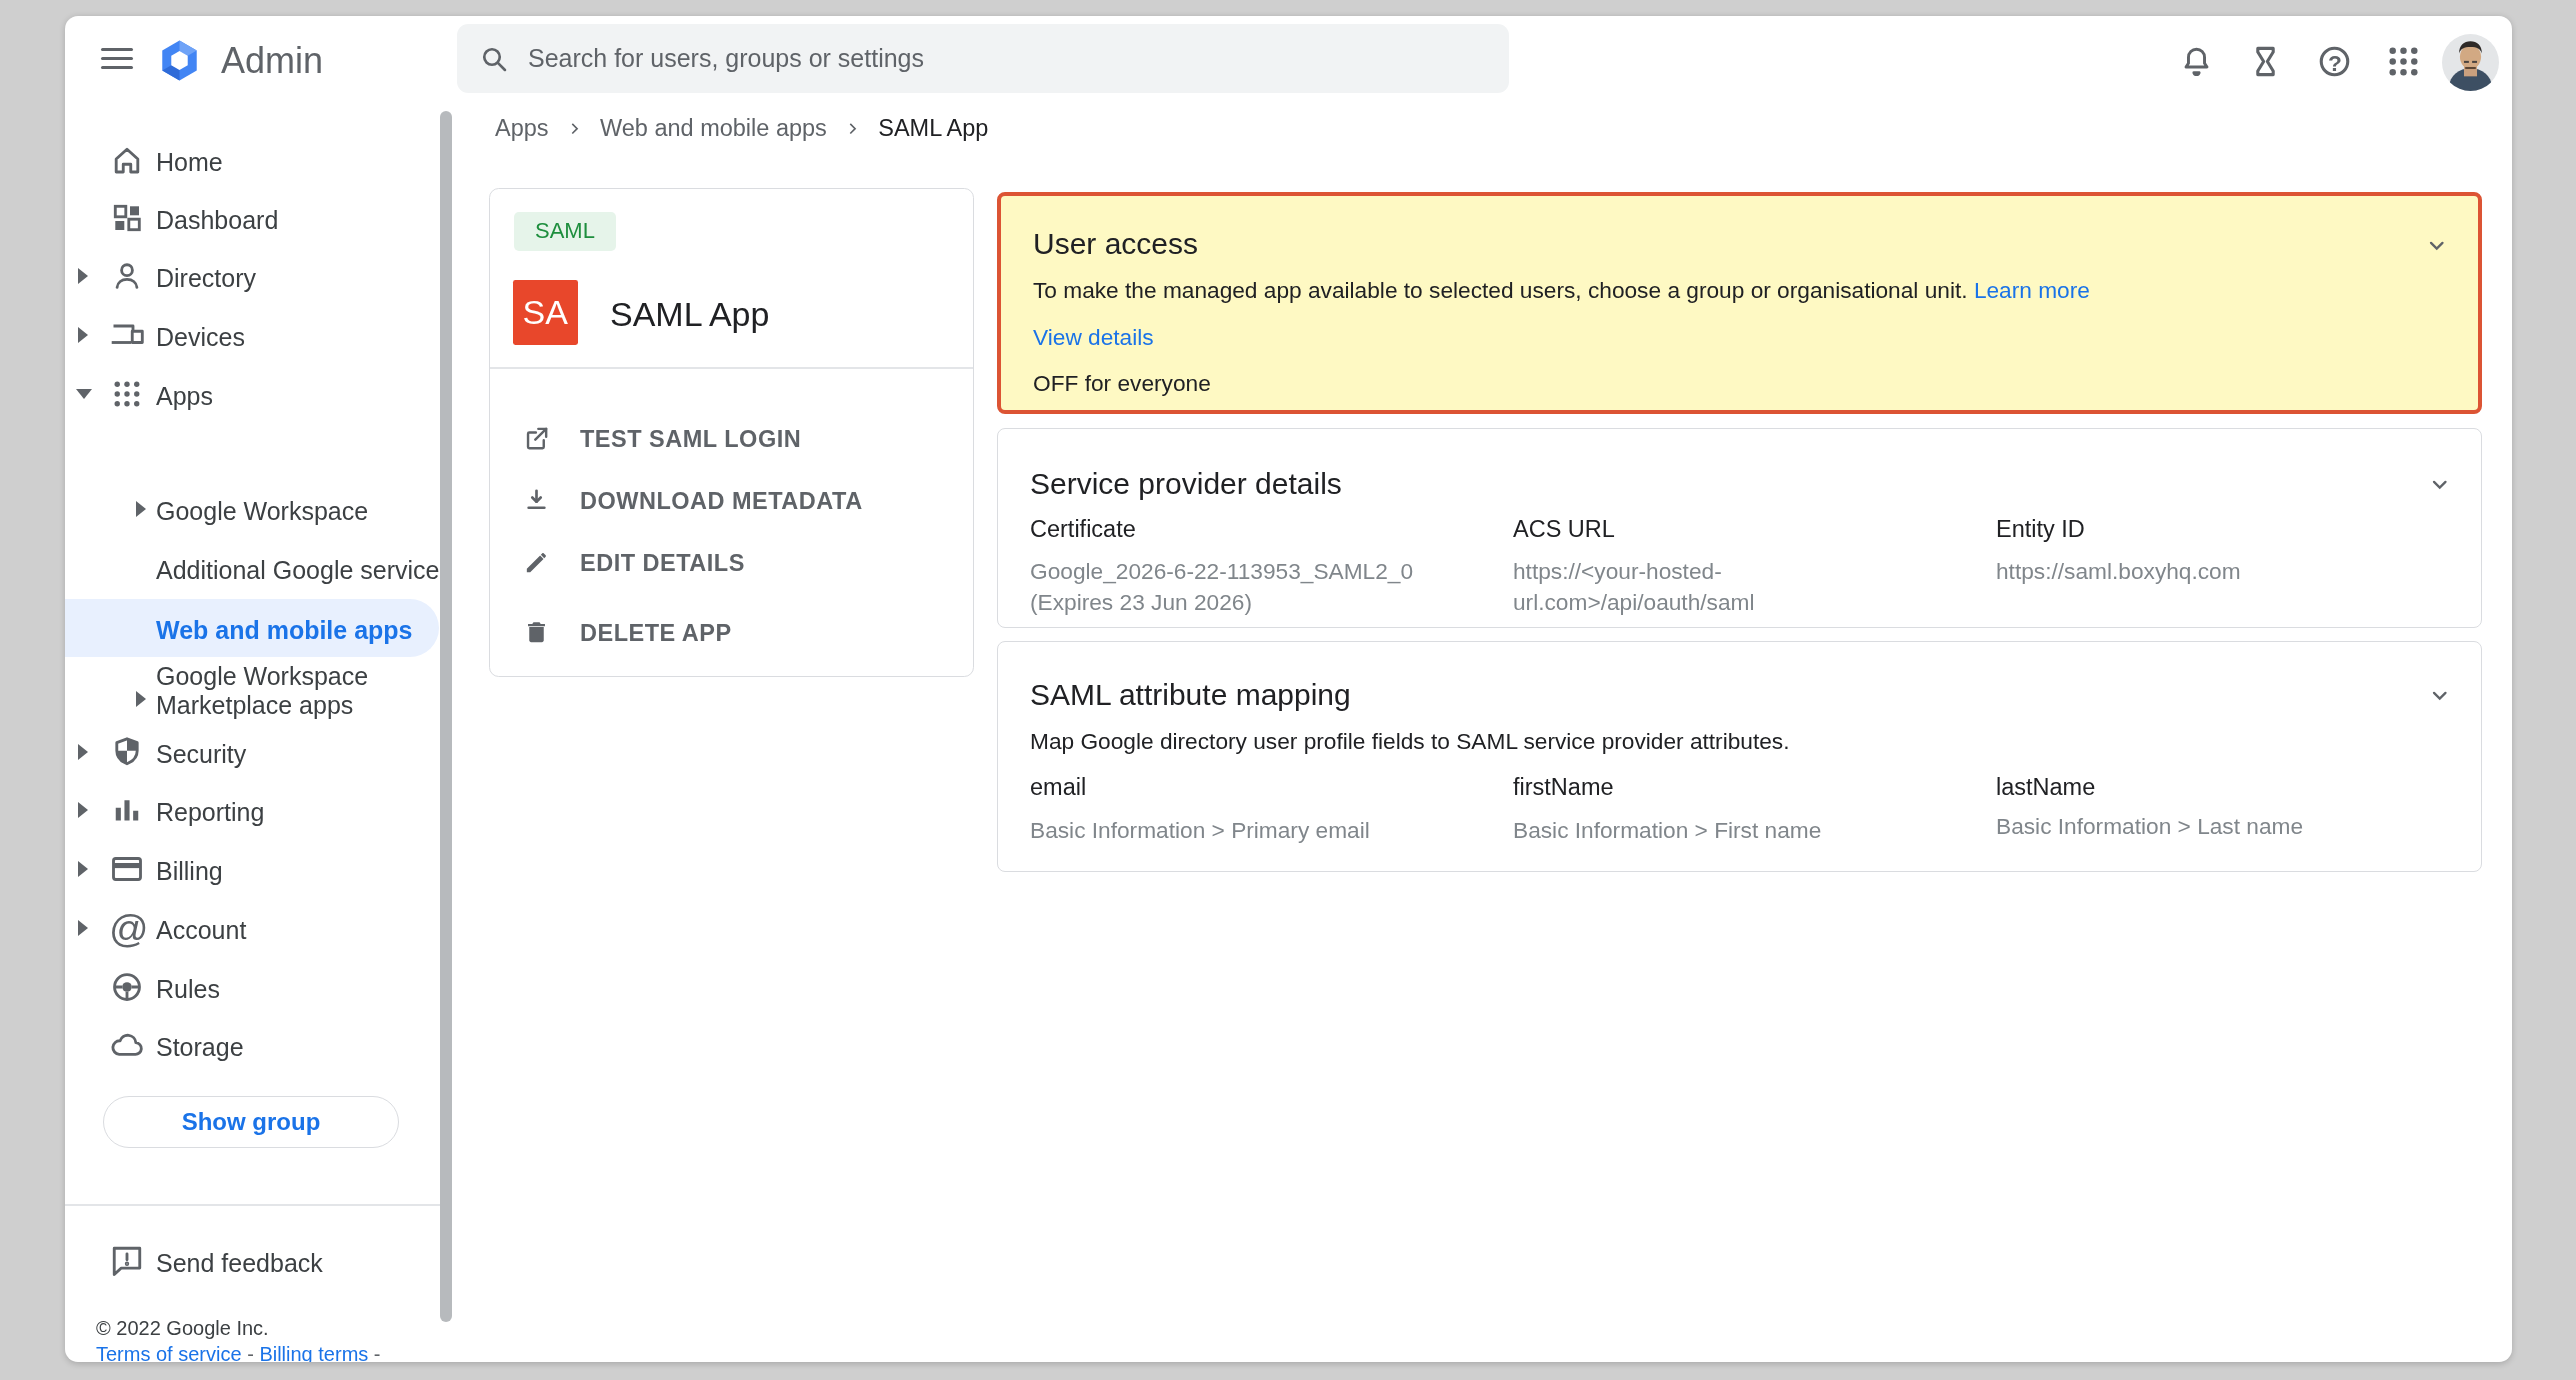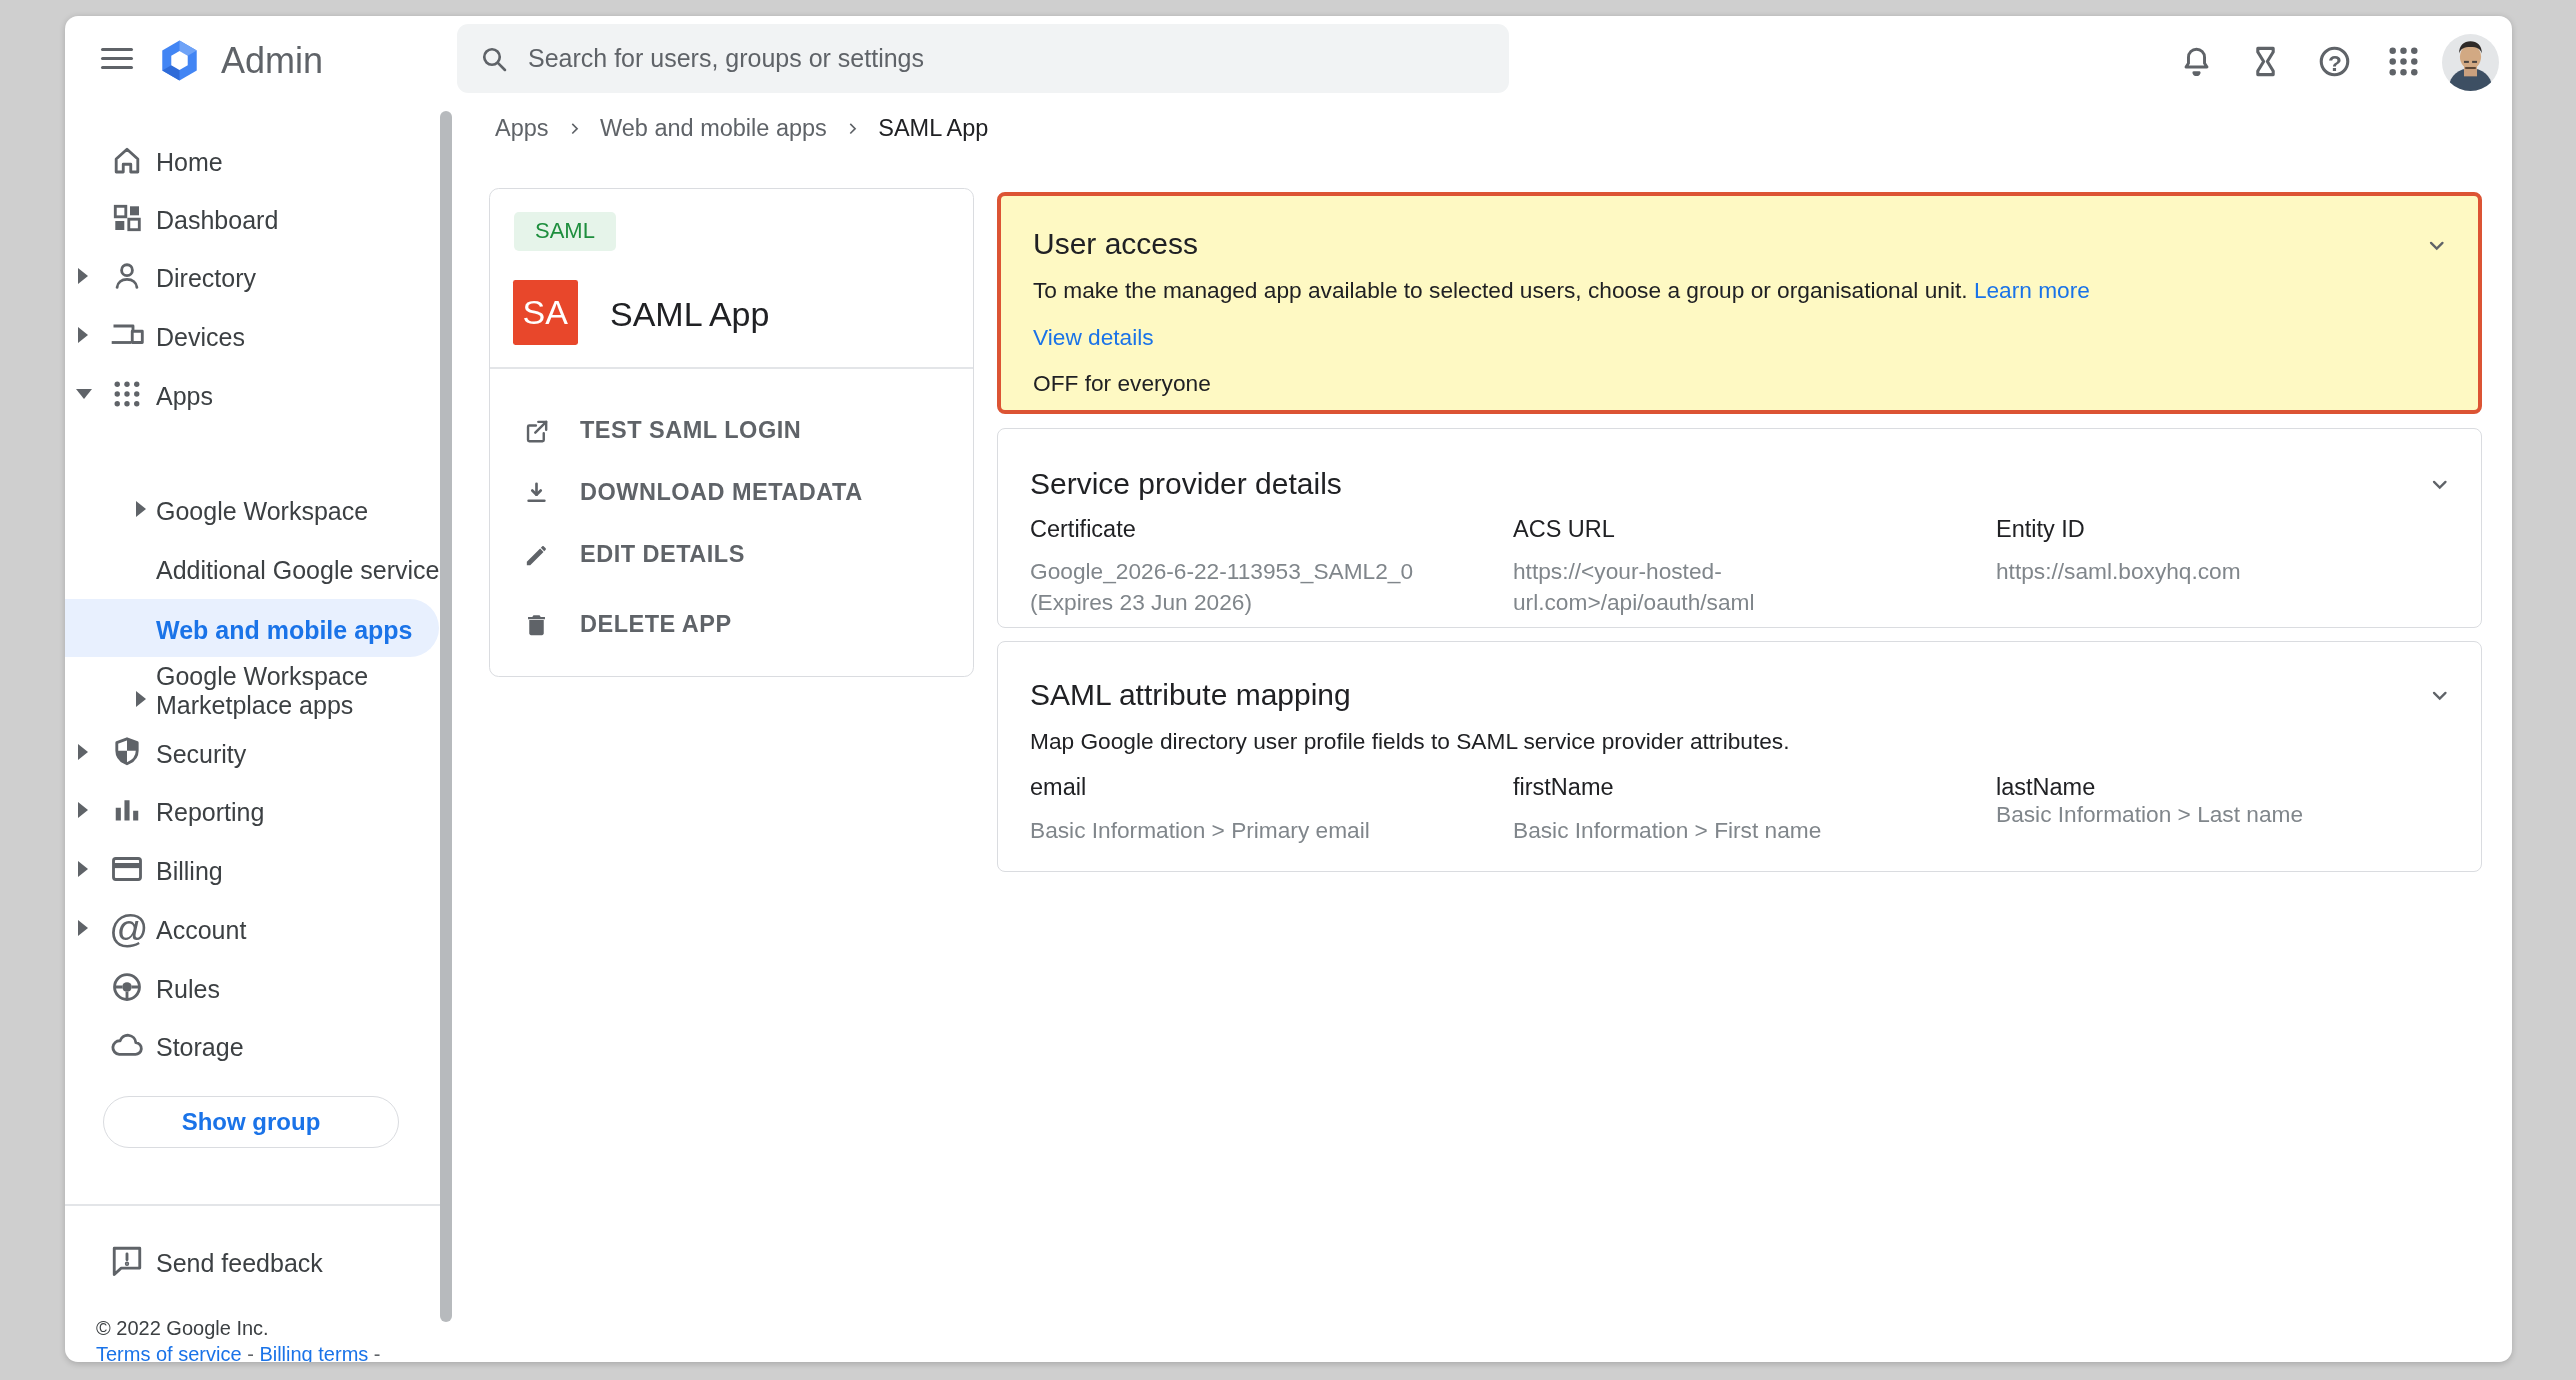--- a/index.html
+++ b/index.html
@@ -20,21 +20,21 @@
   .search{position:absolute;left:392px;top:8px;width:1052px;height:69px;background:#f1f3f4;border-radius:11.3px;display:flex;align-items:center}
   .search input{border:none;outline:none;background:transparent;font-size:25px;color:#3c4043;font-family:inherit;width:890px}
   .search input::placeholder{color:#5f6368}
   
   .tri-r{width:0;height:0;border-top:8px solid transparent;border-bottom:8px solid transparent;border-left:10.5px solid #5f6368}
   .tri-d{width:0;height:0;border-left:8px solid transparent;border-right:8px solid transparent;border-top:10.5px solid #5f6368}
   .pill{position:absolute;left:0;top:583px;width:374px;height:58px;background:#e8f0fe;border-radius:0 29px 29px 0}
   .card{position:absolute;background:#fff;border:1.6px solid #dadce0;border-radius:9.7px}
   .chip{position:absolute;left:24px;top:22.7px;height:39px;padding:8px 21px;background:#e6f4ea;border-radius:4.9px;color:#1e8e3e;font-size:22px;display:flex;align-items:center}
   .sq{position:absolute;left:22.7px;top:91px;width:65px;height:65px;background:#e8472b;border-radius:2.4px;display:flex;align-items:center;justify-content:center;color:#fff;font-size:34px}
-  .action{position:absolute;left:32px;height:36px;display:flex;align-items:flex-start;gap:29px;color:#5f6368;font-size:23.5px;font-weight:bold;letter-spacing:0.5px}
+  .action{position:absolute;left:32px;height:36px;display:flex;align-items:flex-end;gap:29px;color:#5f6368;font-size:23.5px;font-weight:bold;letter-spacing:0.5px}
   .hl-card{position:absolute;background:#fef9c3;border:4px solid #dc5434;border-radius:8px}
   .chev{position:absolute;right:27.5px}
   .colhead{font-size:23.5px;color:#202124}
   .footer-links a{color:#1a73e8;text-decoration:none}
   .scrollbar{position:absolute;left:375px;top:95px;width:12px;height:1211px;background:#b7babd;border-radius:6.5px}
   .avatar{position:absolute;border-radius:50%;overflow:hidden;width:57px;height:57px}
 </style>
 </head>
 <body>
 
@@ -342,18 +342,18 @@
     <div class="abs" style="left:32px;top:132px">
       <div class="txt colhead">email</div>
       <div class="txt val" style="margin-top:16px;font-size:22.7px">Basic Information &gt; Primary email</div>
     </div>
     <div class="abs" style="left:515px;top:132px">
       <div class="txt colhead">firstName</div>
       <div class="txt val" style="margin-top:16px;font-size:22.7px">Basic Information &gt; First name</div>
     </div>
     <div class="abs" style="left:998px;top:132px">
       <div class="txt colhead">lastName</div>
-      <div class="txt val" style="margin-top:0;font-size:22.7px">Basic Information &gt; Last name</div>
+      <div class="txt val" style="margin-top:12px;font-size:22.7px">Basic Information &gt; Last name</div>
     </div>
   </div>
 
 </div>
 
 
 </body></html>

